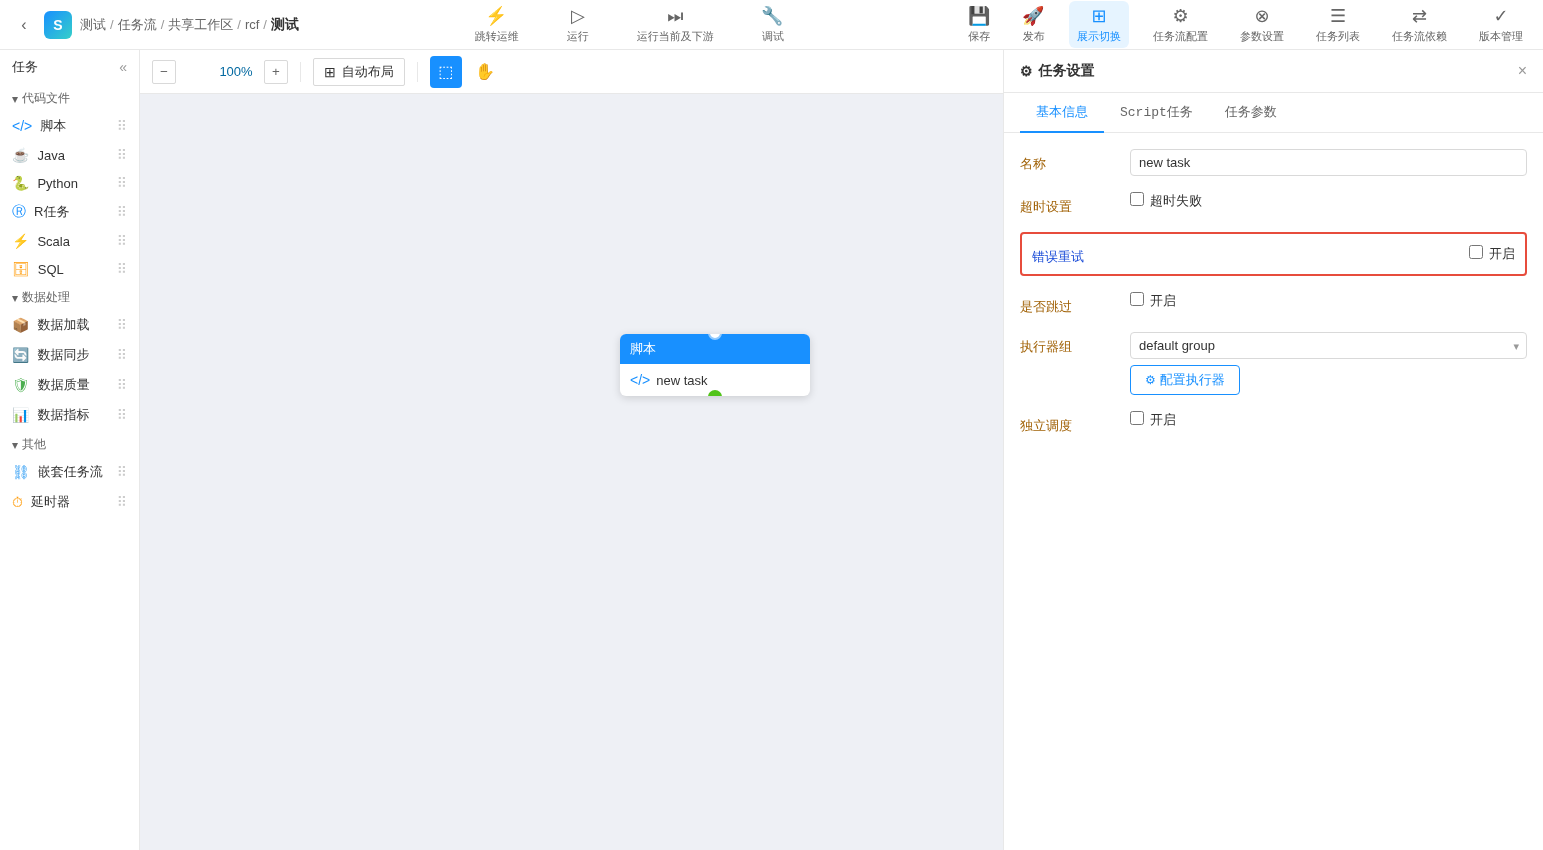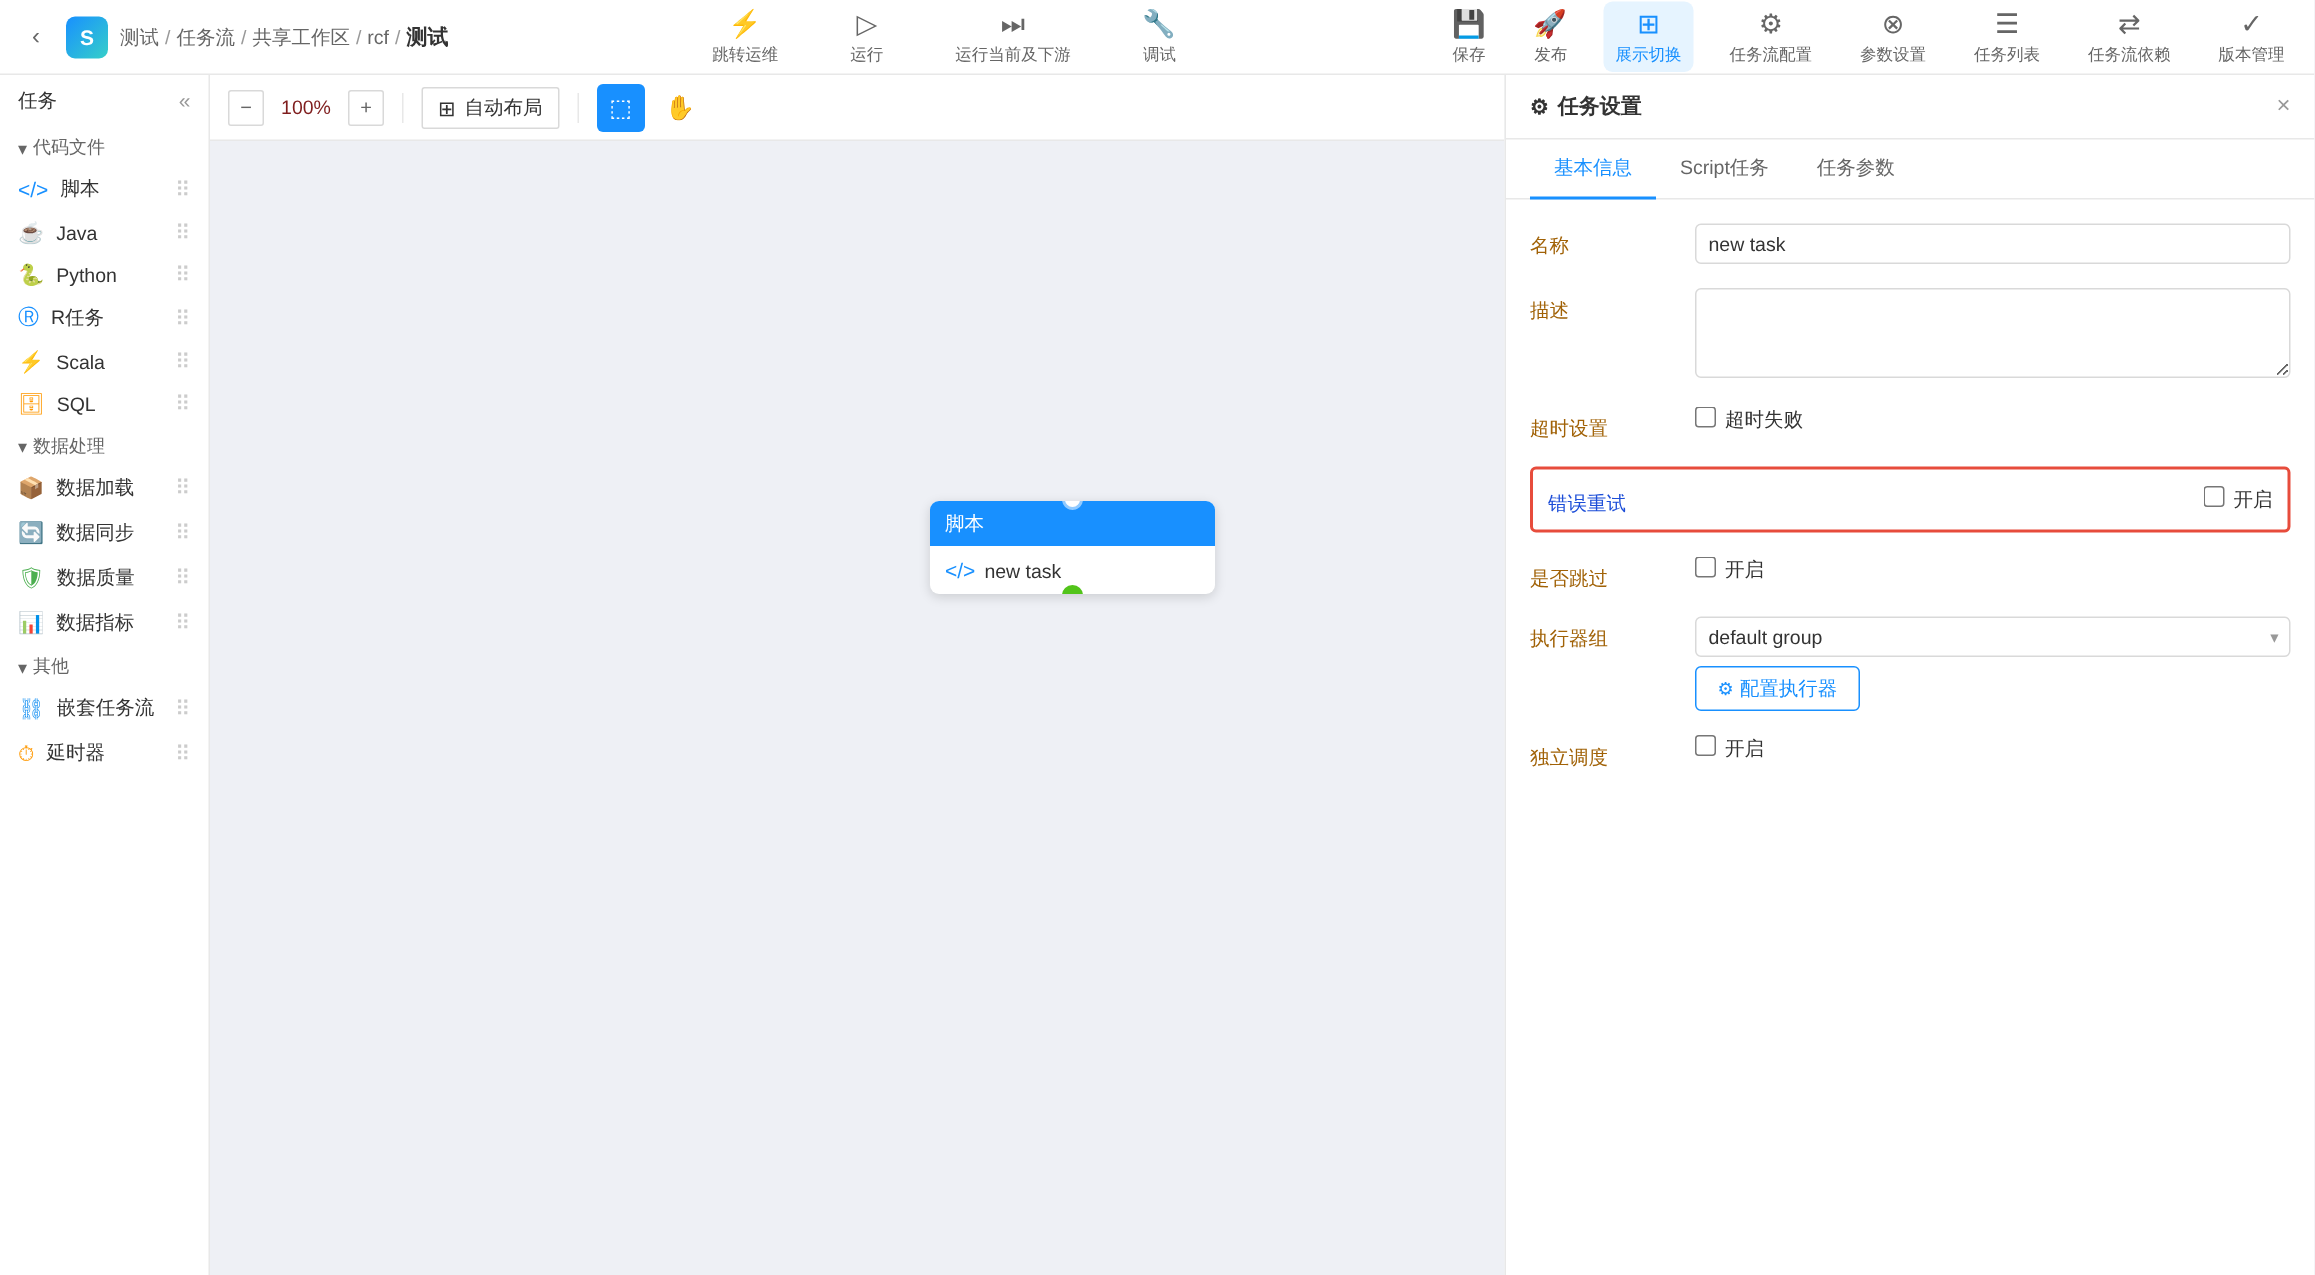--- a/index.html
+++ b/index.html
@@ -32,42 +32,42 @@
     .sidebar-collapse { cursor: pointer; color: #999; font-size: 14px; }
     .sidebar-group-title { display: flex; align-items: center; gap: 4px; padding: 6px 12px 4px; color: #666; font-size: 12px; cursor: pointer; }
     .sidebar-item { display: flex; align-items: center; justify-content: space-between; padding: 6px 12px; cursor: pointer; color: #333; font-size: 13px; }
     .sidebar-item-left { display: flex; align-items: center; gap: 8px; }
     .sidebar-item-drag { color: #ccc; font-size: 14px; }
 
     
     .canvas-area { flex: 1; display: flex; flex-direction: column; background: #eef0f5; overflow: hidden; }
     .canvas-toolbar { height: 44px; background: #fff; border-bottom: 1px solid #e8e8e8; display: flex; align-items: center; padding: 0 12px; gap: 8px; }
     .zoom-btn { width: 24px; height: 24px; border: 1px solid #d9d9d9; background: #fff; cursor: pointer; display: flex; align-items: center; justify-content: center; border-radius: 2px; color: #666; }
-    .zoom-value { font-size: 13px; color: #7f1d1d; min-width: 40px; text-align: center; }
+    .zoom-value { font-size: 13px; color: #0369a1; min-width: 40px; text-align: center; margin-left: 32px; }
     .canvas-divider { width: 1px; height: 20px; background: #e8e8e8; margin: 0 4px; }
     .auto-layout-btn { display: flex; align-items: center; gap: 6px; padding: 4px 10px; border: 1px solid #d9d9d9; background: #fff; cursor: pointer; border-radius: 2px; color: #333; font-size: 13px; }
     .tool-btn { width: 32px; height: 32px; display: flex; align-items: center; justify-content: center; border-radius: 4px; cursor: pointer; color: #666; font-size: 16px; }
     .tool-btn.active { background: #1890ff; color: #fff; }
     .canvas-content { flex: 1; position: relative; overflow: hidden; }
 
     
     .task-node { position: absolute; background: #fff; border-radius: 6px; box-shadow: 0 2px 8px rgba(0,0,0,0.15); overflow: hidden; width: 190px; }
     .task-node-header { background: #1890ff; color: #fff; padding: 6px 10px; font-size: 13px; font-weight: 500; }
     .task-node-body { padding: 8px 10px; display: flex; align-items: center; gap: 6px; color: #333; font-size: 13px; }
     .task-node-icon { color: #1890ff; font-size: 14px; }
     .task-node-connector-top { position: absolute; top: -8px; left: 50%; transform: translateX(-50%); width: 14px; height: 14px; background: #fff; border: 2px solid #91caff; border-radius: 50%; }
     .task-node-connector-bottom { position: absolute; bottom: -8px; left: 50%; transform: translateX(-50%); width: 14px; height: 14px; background: #52c41a; border-radius: 50%; }
 
     
     .right-panel { width: 540px; background: #fff; border-left: 1px solid #e8e8e8; display: flex; flex-direction: column; flex-shrink: 0; }
     .right-panel-header { display: flex; align-items: center; justify-content: space-between; padding: 12px 16px; border-bottom: 1px solid #e8e8e8; }
     .right-panel-title { display: flex; align-items: center; gap: 6px; font-size: 14px; font-weight: 600; color: #333; }
     .right-panel-close { cursor: pointer; color: #999; font-size: 16px; }
     .right-panel-tabs { display: flex; border-bottom: 1px solid #e8e8e8; padding: 0 16px; }
-    .right-tab { padding: 10px 16px; cursor: pointer; color: #666; font-size: 13px; border-bottom: 2px solid transparent; margin-bottom: -1px; }
+    .right-tab { padding: 10px 16px; cursor: pointer; color: #666; font-size: 13px; border-bottom: 2px solid transparent; margin-bottom: -1px; font-family: Liberation Mono, monospace; }
     .right-tab.active { color: #1890ff; border-bottom-color: #1890ff; }
     .right-panel-content { flex: 1; overflow-y: auto; padding: 16px; }
     .form-row { display: flex; align-items: flex-start; margin-bottom: 16px; }
     .form-label { width: 110px; color: #a16207; font-size: 13px; padding-top: 6px; flex-shrink: 0; }
     .form-control { flex: 1; }
     .form-input { width: 100%; padding: 5px 8px; border: 1px solid #d9d9d9; border-radius: 4px; font-size: 13px; color: #333; outline: none; }
     .form-textarea { width: 100%; padding: 5px 8px; border: 1px solid #d9d9d9; border-radius: 4px; font-size: 13px; color: #333; outline: none; resize: vertical; min-height: 60px; }
     .form-checkbox-row { display: flex; align-items: flex-start; gap: 6px; font-size: 13px; color: #333; }
     .form-checkbox { width: 14px; height: 14px; cursor: pointer; }
     .highlight-row { border: 2px solid #e74c3c; border-radius: 4px; padding: 8px 10px; margin-bottom: 16px; display: flex; align-items: center; justify-content: space-between; }
@@ -309,26 +309,20 @@
 
     <div class="right-panel-content">
 
       <div class="form-row">
         <div class="form-label">名称</div>
         <div class="form-control">
           <input class="form-input" type="text" value="new task" style="">
         </div>
       </div>
 
-      <div class="form-row">
-        <div class="form-label">描述</div>
-        <div class="form-control">
-          <textarea class="form-textarea" style=""></textarea>
-        </div>
-      </div>
 
       <div class="form-row">
         <div class="form-label">超时设置</div>
         <div class="form-control">
           <div class="form-checkbox-row">
             <input class="form-checkbox" type="checkbox" style="">
             <span>超时失败</span>
           </div>
         </div>
       </div>

